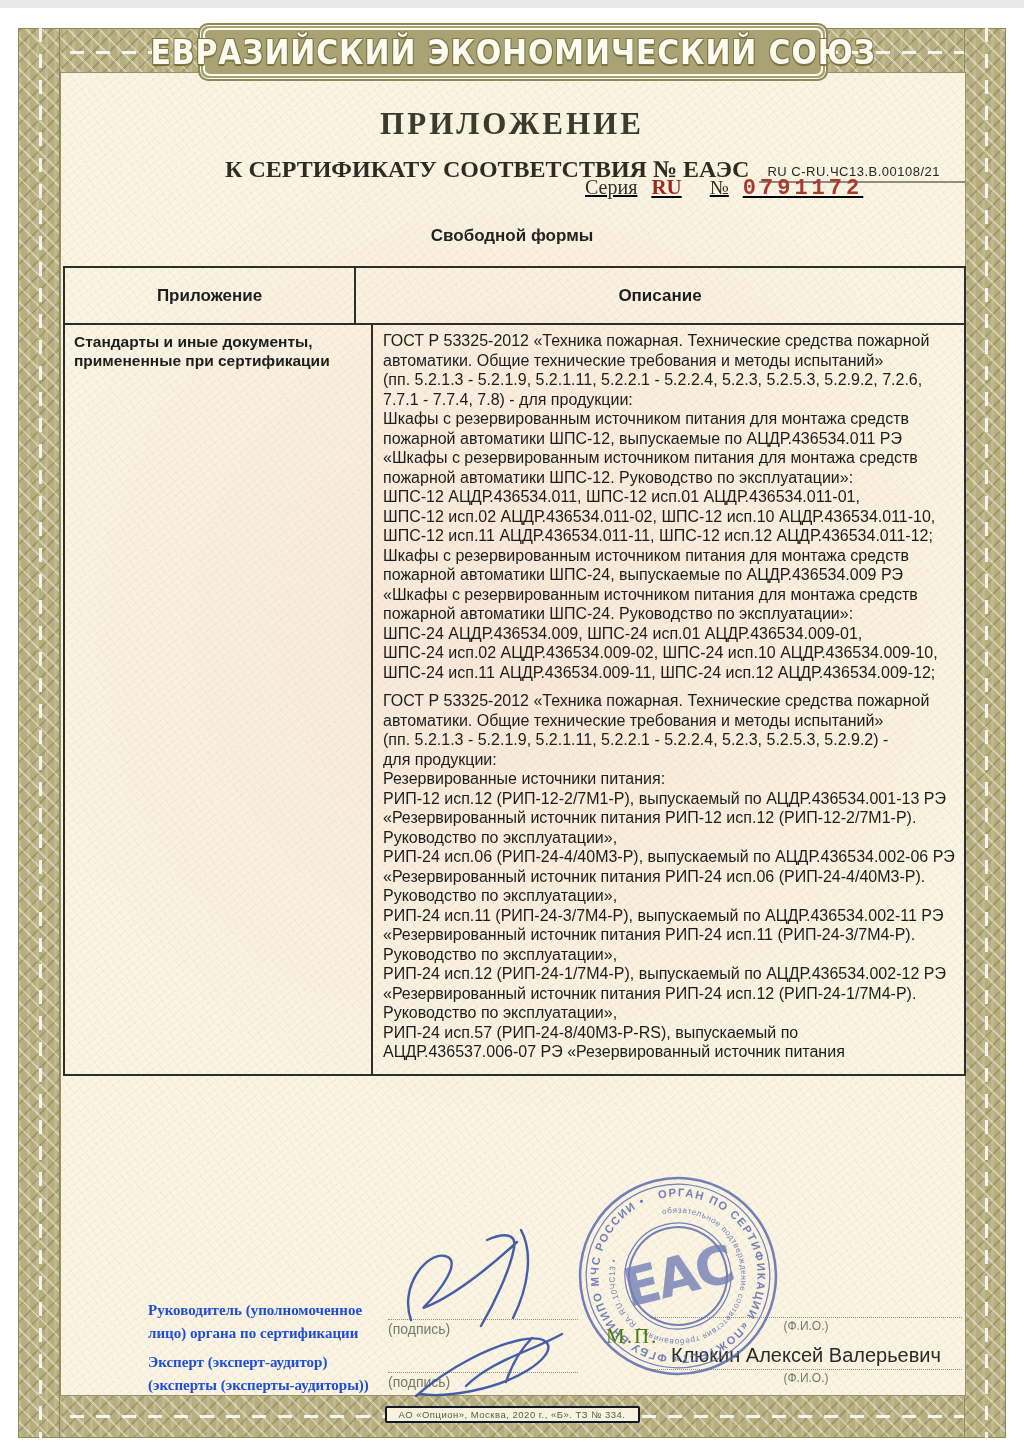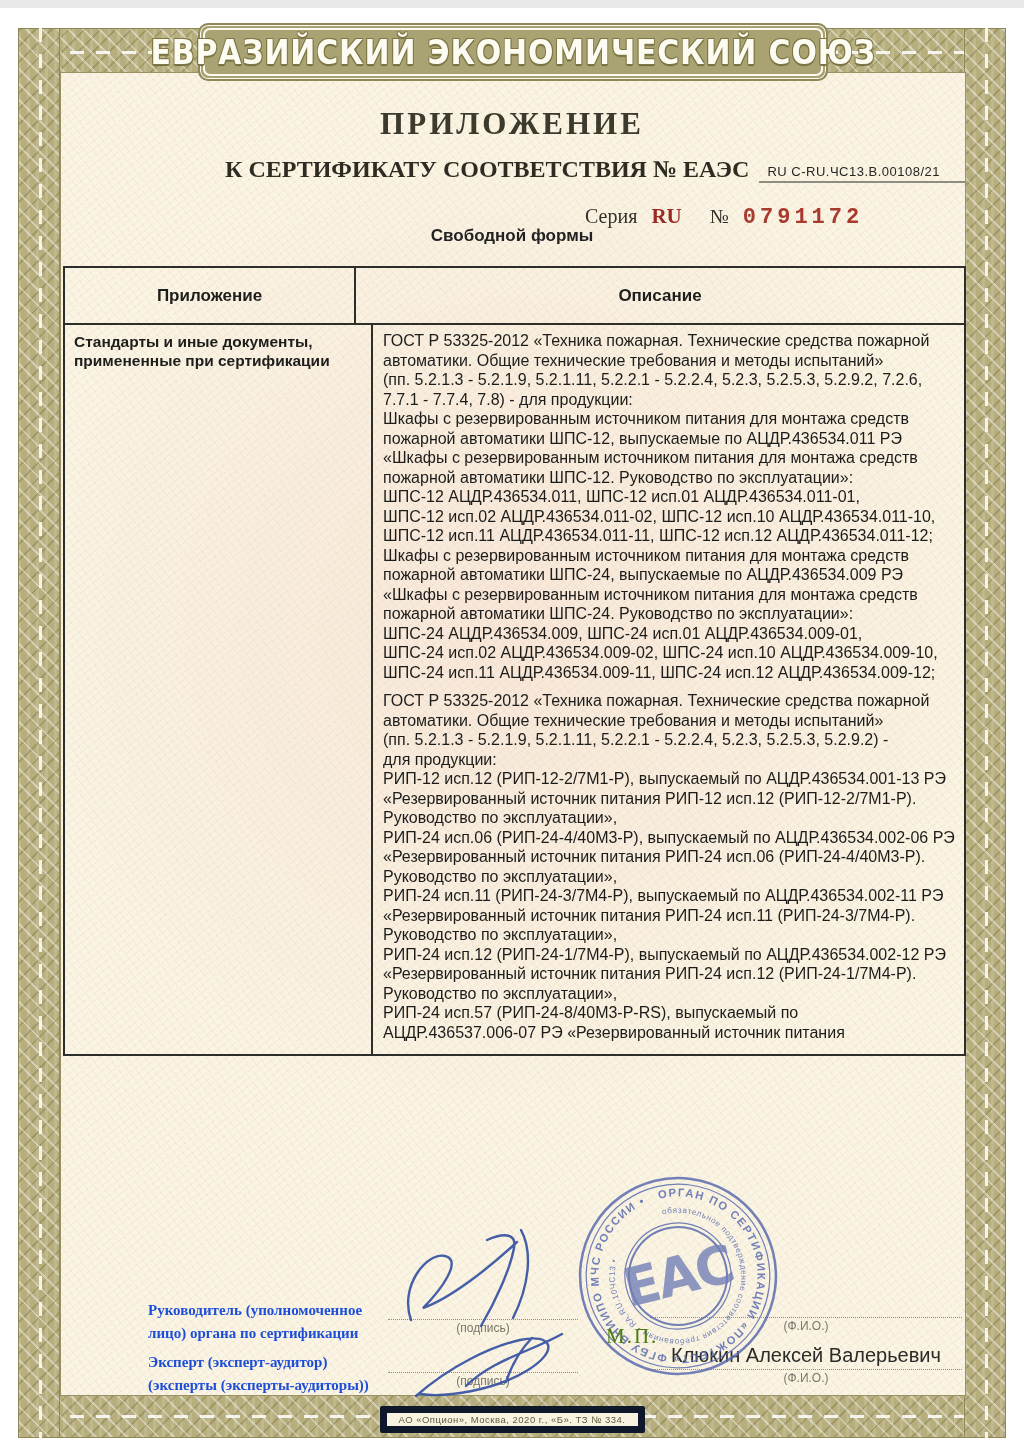--- a/index.html
+++ b/index.html
@@ -36,21 +36,21 @@
   .banner-text{position:relative;color:#fdfcf2;font-family:"DejaVu Sans",sans-serif;font-weight:bold;
     font-size:34px;letter-spacing:1px;transform:scaleX(.88);white-space:nowrap;
     text-shadow:-1px -1px 0 #7e7744,1px -1px 0 #7e7744,-1px 1px 0 #7e7744,1px 1px 0 #7e7744,0 2px 1px #6e6738;}
   
   .doc-title{position:absolute;left:0;right:0;top:98px;text-align:center;
     font-family:"Liberation Serif",serif;font-weight:bold;font-size:31px;letter-spacing:3px;color:#3b3a2d;}
   .subtitle-row{position:absolute;left:225px;top:148px;width:740px;display:flex;align-items:flex-end;}
   .subtitle-label{font-family:"Liberation Serif",serif;font-weight:bold;font-size:24px;color:#2e2c22;white-space:nowrap;}
   .cert-number{flex:1;margin-left:10px;font-size:13px;color:#262626;border-bottom:2px solid #8d8d82;
     padding:0 4px 2px 8px;white-space:nowrap;letter-spacing:.5px;}
-  .series-row{position:absolute;left:585px;top:196px;display:flex;align-items:baseline;gap:14px;}
+  .series-row{position:absolute;left:585px;top:167px;display:flex;align-items:baseline;gap:14px;text-decoration:underline;}
   .series-label{font-family:"Liberation Serif",serif;font-size:20px;color:#33312a;}
   .series-value{font-family:"Liberation Serif",serif;font-weight:bold;font-size:21px;color:#9c2a22;}
   .num-sign{font-family:"Liberation Serif",serif;font-size:20px;color:#33312a;margin-left:14px;}
   .blank-number{font-family:"Liberation Mono",monospace;font-weight:bold;font-size:22px;color:#a83a2e;letter-spacing:4px;}
   .form-type{position:absolute;left:0;right:0;top:218px;text-align:center;font-weight:bold;font-size:17px;color:#222;}
   
   .ctable{position:absolute;left:63px;top:258px;width:899px;border:2px solid #2d2d2a;}
   .thead{display:flex;border-bottom:2px solid #2d2d2a;height:55px;}
   .th{display:flex;align-items:center;justify-content:center;font-weight:bold;font-size:17px;color:#1d1d1b;}
   .th1{width:289px;border-right:2px solid #2d2d2a;}
@@ -60,38 +60,38 @@
     font-weight:bold;font-size:15.5px;line-height:19px;color:#1d1d1b;}
   .td2{flex:1;padding:6px 8px 12px 10px;font-size:16px;line-height:19.5px;color:#1c1c1a;}
   .lines>div:empty{height:9px;}
   
   .role{position:absolute;left:148px;font-family:Liberation Serif, serif;font-weight:bold;
     font-size:15px;line-height:23px;color:#1d4ed8;}
   .role-head{top:1291px;} .role-expert{top:1343px;}
   .sig-line{position:absolute;border-top:1px dotted #8d8d80;}
   .sl1{left:388px;top:1311px;width:190px;}
   .sl2{left:388px;top:1364px;width:190px;}
-  .sig-caption{position:absolute;text-align:center;font-size:12px;color:#77776c;}
+  .sig-caption{position:absolute;text-align:left;font-size:14px;color:#77776c;}
   .sc1{left:388px;top:1313px;width:190px;}
   .sc2{left:388px;top:1366px;width:190px;}
   .name{position:absolute;left:650px;width:312px;text-align:center;font-size:20px;color:#2a2a28;white-space:nowrap;}
   .name1{top:1284px;} .name2{top:1336px;}
   .fio-line{position:absolute;left:650px;width:312px;border-top:1px dotted #8d8d80;}
   .fl1{top:1309px;} .fl2{top:1361px;}
   .fio-caption{position:absolute;left:650px;width:312px;text-align:center;font-size:12px;color:#77776c;}
   .fc1{top:1311px;} .fc2{top:1363px;}
   .mp{position:absolute;left:606px;top:1316px;font-family:"Liberation Serif",serif;font-size:21px;
     letter-spacing:2px;color:#4d7c0f;z-index:6;}
   .stamp{position:absolute;left:576px;top:1166px;width:204px;height:204px;transform:rotate(-14deg);opacity:.85;z-index:4;}
   .sig-svg{position:absolute;z-index:5;}
   .sig1{left:393px;top:1216px;}
   .sig2{left:408px;top:1316px;}
   
   .fineprint-wrap{position:absolute;left:0;right:0;top:1398px;display:flex;justify-content:center;z-index:6;}
-  .fineprint{background:#f7f3e0;border:7px solid #0f172a;border-radius:2px;padding:1px 12px;
+  .fineprint{background:#f7f3e0;border:2px solid #0f172a;border-radius:2px;padding:1px 12px;
     font-size:9.5px;color:#5d5a3a;letter-spacing:.5px;}
 </style>
 </head>
 <body>
 
 <div class="page">
 
   <div class="bord bord-top"></div>
   <div class="bord bord-bottom"></div>
   <div class="bord bord-left"></div>
@@ -143,20 +143,21 @@
           <div>«Шкафы с резервированным источником питания для монтажа средств</div>
           <div>пожарной автоматики ШПС-24. Руководство по эксплуатации»:</div>
           <div>ШПС-24 АЦДР.436534.009, ШПС-24 исп.01 АЦДР.436534.009-01,</div>
           <div>ШПС-24 исп.02 АЦДР.436534.009-02, ШПС-24 исп.10 АЦДР.436534.009-10,</div>
           <div>ШПС-24 исп.11 АЦДР.436534.009-11, ШПС-24 исп.12 АЦДР.436534.009-12;</div>
           <div></div>
           <div>ГОСТ Р 53325-2012 «Техника пожарная. Технические средства пожарной</div>
           <div>автоматики. Общие технические требования и методы испытаний»</div>
           <div>(пп. 5.2.1.3 - 5.2.1.9, 5.2.1.11, 5.2.2.1 - 5.2.2.4, 5.2.3, 5.2.5.3, 5.2.9.2) -</div>
           <div>для продукции:</div>
+          <div>Резервированные источники питания:</div>
           <div>РИП-12 исп.12 (РИП-12-2/7М1-Р), выпускаемый по АЦДР.436534.001-13 РЭ</div>
           <div>«Резервированный источник питания РИП-12 исп.12 (РИП-12-2/7М1-Р).</div>
           <div>Руководство по эксплуатации»,</div>
           <div>РИП-24 исп.06 (РИП-24-4/40М3-Р), выпускаемый по АЦДР.436534.002-06 РЭ</div>
           <div>«Резервированный источник питания РИП-24 исп.06 (РИП-24-4/40М3-Р).</div>
           <div>Руководство по эксплуатации»,</div>
           <div>РИП-24 исп.11 (РИП-24-3/7М4-Р), выпускаемый по АЦДР.436534.002-11 РЭ</div>
           <div>«Резервированный источник питания РИП-24 исп.11 (РИП-24-3/7М4-Р).</div>
           <div>Руководство по эксплуатации»,</div>
           <div>РИП-24 исп.12 (РИП-24-1/7М4-Р), выпускаемый по АЦДР.436534.002-12 РЭ</div>

